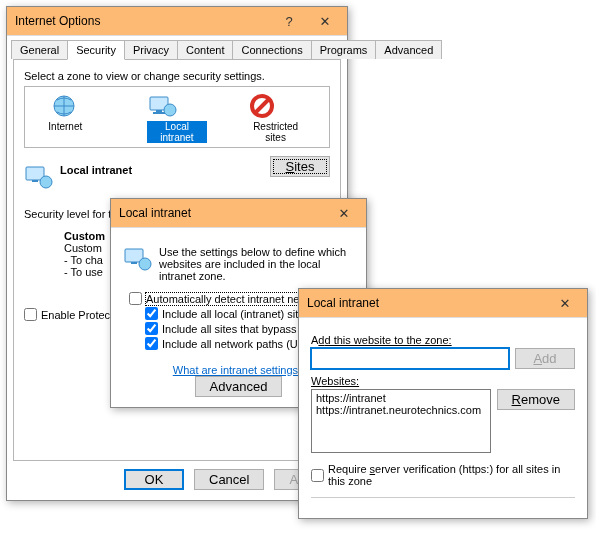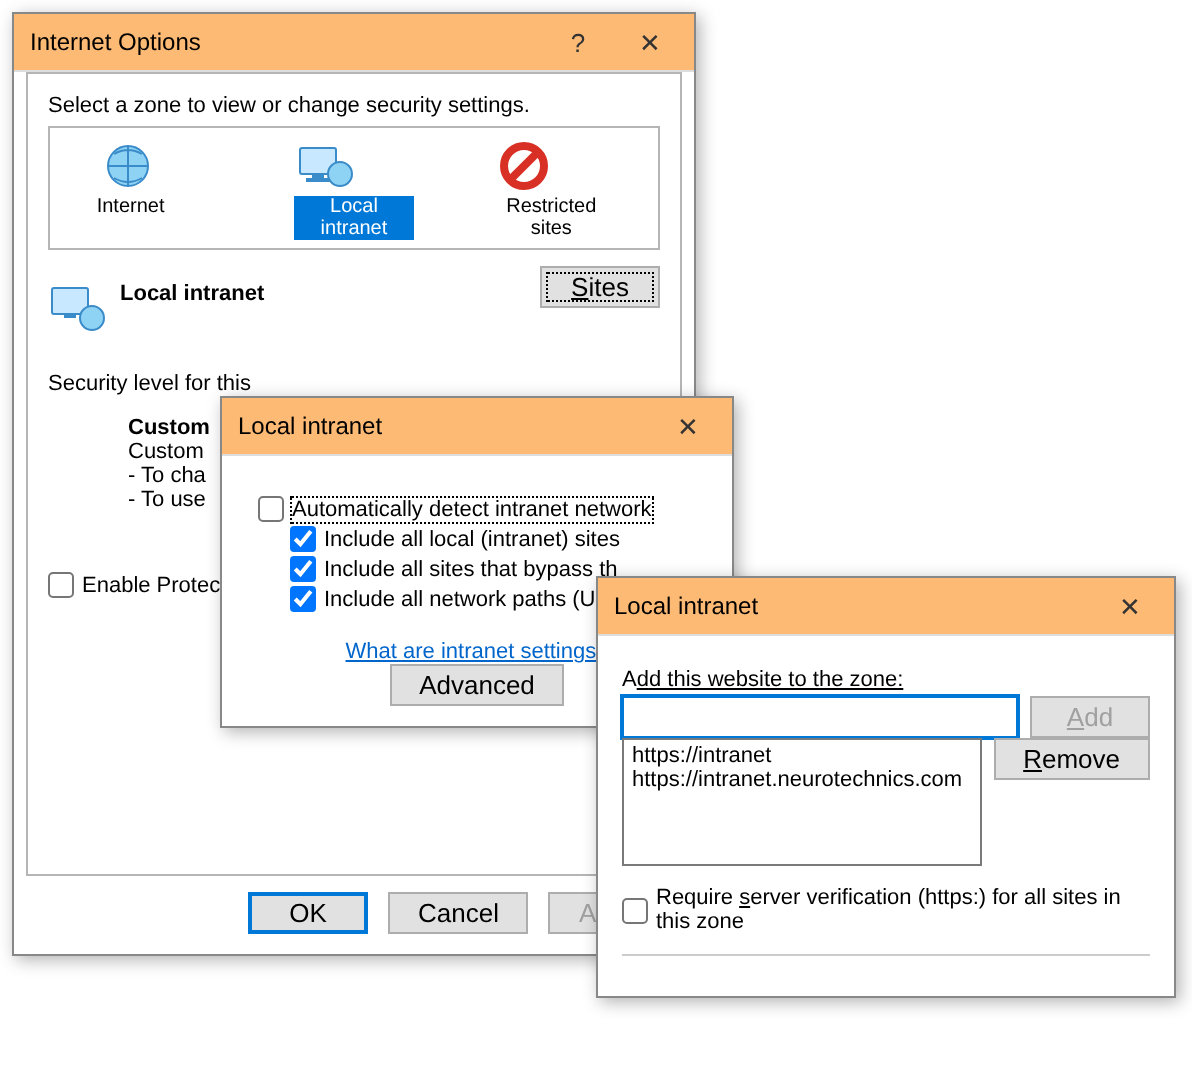--- a/index.html
+++ b/index.html
@@ -110,20 +110,29 @@
 </style>
 </head>
 <body>
 
 <div class="window" style="left:6px; top:6px; width:340px;">
   <div class="titlebar">
     <span class="titlebar-text">Internet Options</span>
     <div class="titlebar-btn">?</div>
     <div class="titlebar-btn">✕</div>
   </div>
+  <div class="tabs">
+    <div class="tab">General</div>
+    <div class="tab active">Security</div>
+    <div class="tab">Privacy</div>
+    <div class="tab">Content</div>
+    <div class="tab">Connections</div>
+    <div class="tab">Programs</div>
+    <div class="tab">Advanced</div>
+  </div>
   <div class="tabpanel">
     <div style="margin-bottom:4px;">Select a zone to view or change security settings.</div>
     <div class="zonebox">
       <div class="zone">
         <div class="zone-icon">
           <svg width="26" height="26">
               <circle cx="13" cy="13" r="10" fill="#8fd3f4" stroke="#3a8bc9"></circle>
               <path d="M3 13 h20 M13 3 v20 M6 7 q7 -4 14 0 M6 19 q7 4 14 0" stroke="#3a8bc9" fill="none"></path>
             </svg>
         </div>
@@ -188,20 +197,30 @@
     <button class="btn disabled">Apply</button>
   </div>
 </div>
 
 <div class="window" style="left:110px; top:198px; width:255px;">
   <div class="titlebar">
     <span class="titlebar-text">Local intranet</span>
     <div class="titlebar-btn">✕</div>
   </div>
   <div class="dlg-body">
+    <div class="infobox">
+      <div>
+        <svg width="30" height="28">
+            <rect x="2" y="3" width="18" height="13" rx="1" fill="#c7e8ff" stroke="#3a8bc9"></rect>
+            <rect x="8" y="16" width="6" height="2" fill="#3a8bc9"></rect>
+            <circle cx="22" cy="18" r="6" fill="#8fd3f4" stroke="#3a8bc9"></circle>
+          </svg>
+      </div>
+      <div>Use the settings below to define which websites are included in the local intranet zone.</div>
+    </div>
     <div style="margin-top:10px; margin-left:6px;">
       <div class="check-row">
         <input type="checkbox" style="">
           <span style="outline:1px dotted #000;">Automatically detect intranet network</span>
       </div>
       <div style="margin-left:16px;">
         <div class="check-row">
           <input type="checkbox" checked="" style="">
             <span>Include all local (intranet) sites</span>
         </div>
@@ -228,20 +247,21 @@
     <div class="titlebar-btn">✕</div>
   </div>
   <div class="dlg-body">
 
     <div class="fieldlabel">A<span>d</span><span>d this website to the zone:</span></div>
     <div style="display:flex; gap:6px;">
       <input class="textinput focus" style="flex: 1 1 0%;">
       <button class="btn disabled"><span style="text-decoration:underline;">A</span><span>dd</span></button>
     </div>
 
+    <div class="fieldlabel"><span>W</span><span>ebsites:</span></div>
     <div style="display:flex; gap:6px;">
       <div class="listbox" style="flex:1;">
         <div>https://intranet</div>
         <div>https://intranet.neurotechnics.com</div>
       </div>
       <div><button class="btn"><span style="text-decoration:underline;">R</span><span>emove</span></button></div>
     </div>
 
     <div class="check-row" style="margin-top:10px;">
       <input type="checkbox" style="">

